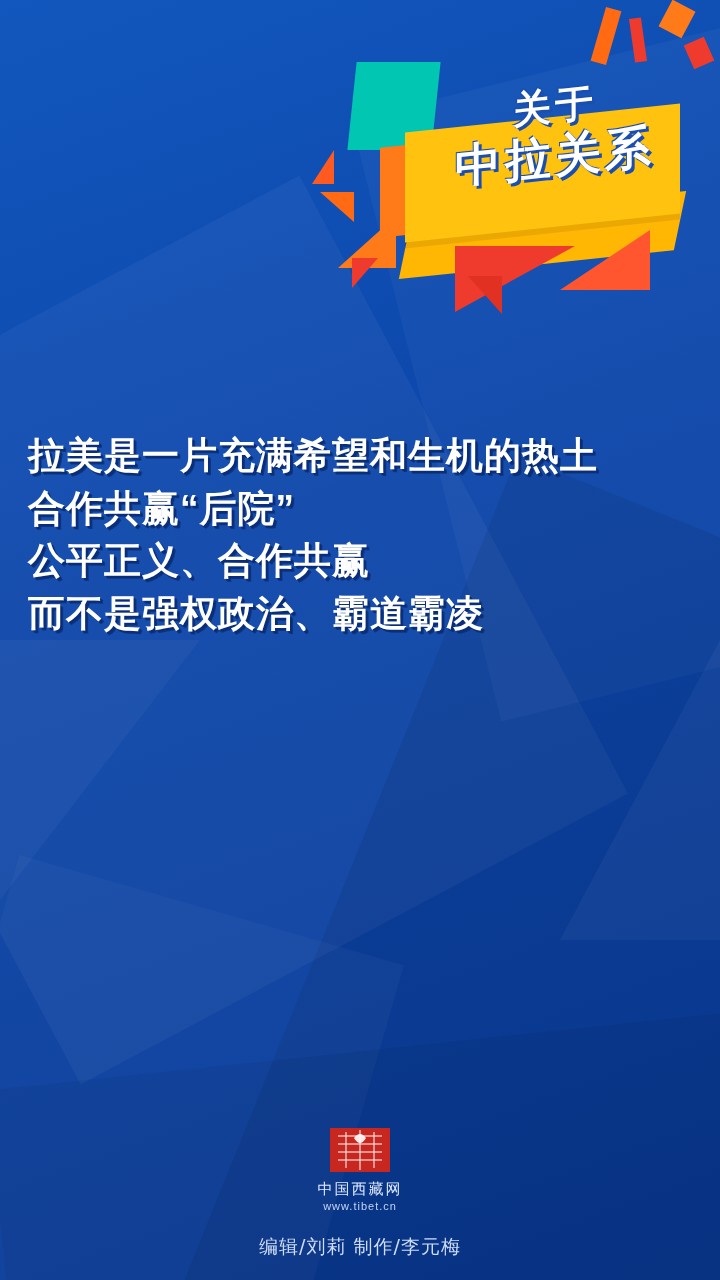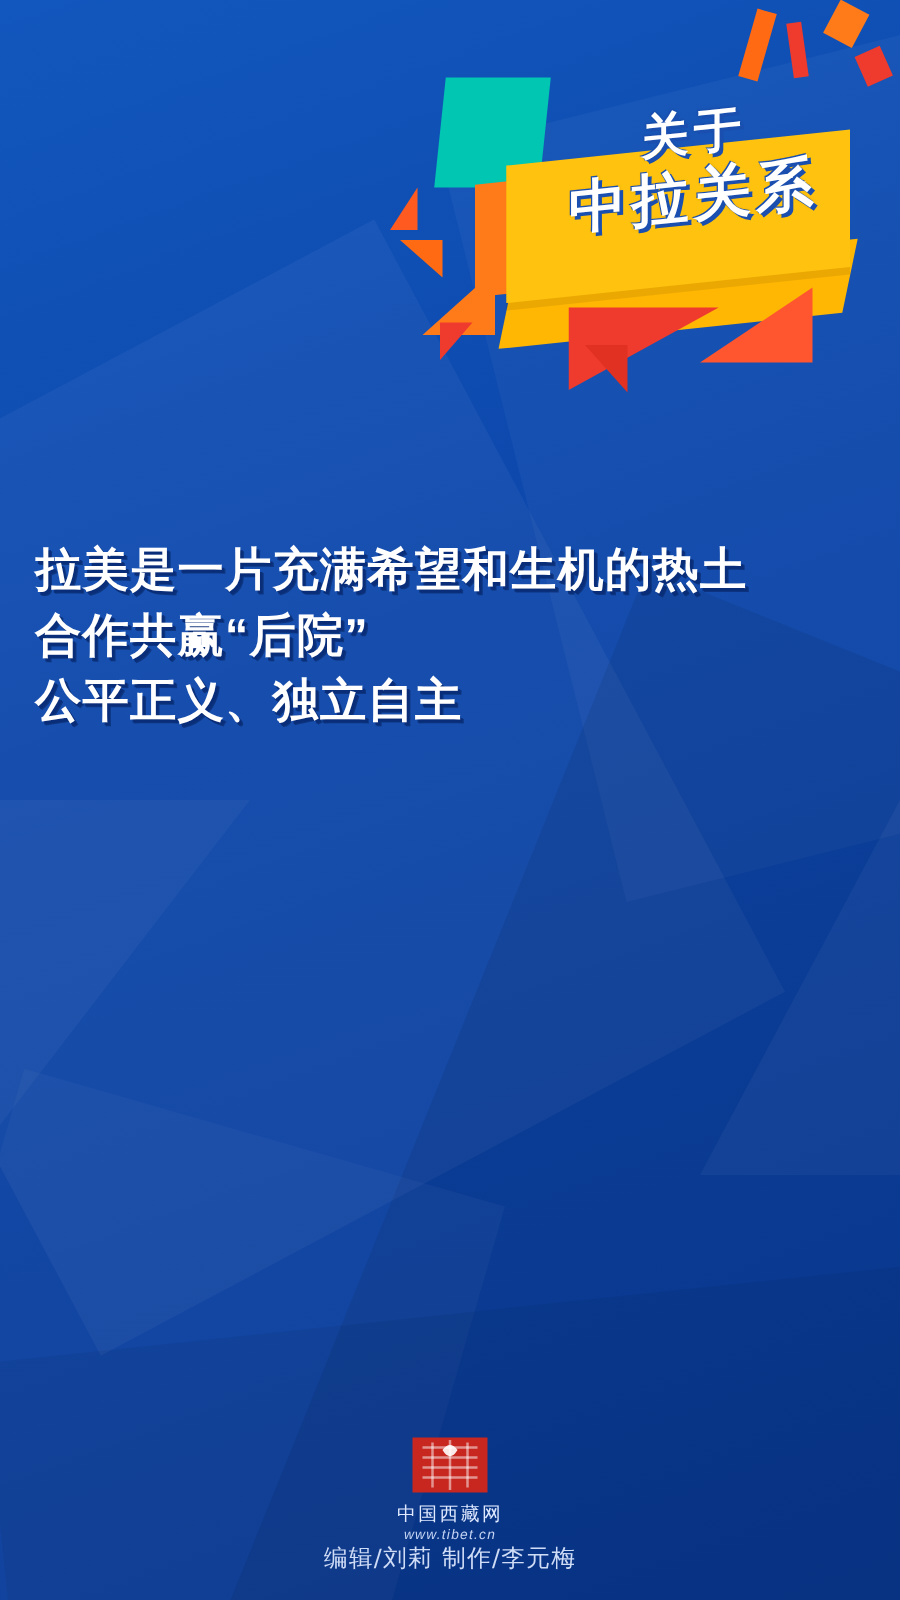--- a/index.html
+++ b/index.html
@@ -243,23 +243,23 @@
     color: #dfe9ff;
     letter-spacing: 2px;
     line-height: 1.3;
   }
   .logo-url {
     font-family: "Liberation Sans", sans-serif;
     font-size: 11px;
     color: #c3d4f3;
     letter-spacing: 1px;
     margin-top: 1px;
-    font-style: italic;
   }
   .credits {
+    margin-top: 22px;
     font-family: "DejaVu Sans", sans-serif;
     font-size: 19px;
     color: #cfdcf6;
     letter-spacing: 1px;
   }
 </style>
 </head>
 <body>
 
 <div class="poster">
@@ -292,21 +292,22 @@
 
   <div class="title-wrap">
     <div class="title-line title-line-1">关于</div>
     <div class="title-line title-line-2">中拉关系</div>
   </div>
 
   <div class="body-text">
     <div class="para">
       <div class="line">拉美是一片充满希望和生机的热土</div>
       <div class="line">合作共赢“后院”</div>
-      <div class="line">公平正义、独立自主</div>
+      <div class="line">公平正义、合作共赢</div>
+      <div class="line">而不是强权政治、霸道霸凌</div>
     </div>
   </div>
 
   <div class="footer">
     <svg class="logo-mark" viewBox="0 0 72 52" aria-hidden="true">
       <rect x="6" y="4" width="60" height="44" fill="#c8271f"></rect>
       <path d="M14 12 h44 M14 20 h44 M14 28 h44 M14 36 h44" stroke="#ffffff" stroke-width="2" opacity="0.5"></path>
       <path d="M22 8 v36 M36 6 v40 M50 8 v36" stroke="#ffffff" stroke-width="2" opacity="0.5"></path>
       <path d="M30 14 q6 -8 12 0 q-6 10 -12 0 z" fill="#ffffff" opacity="0.9"></path>
     </svg>

